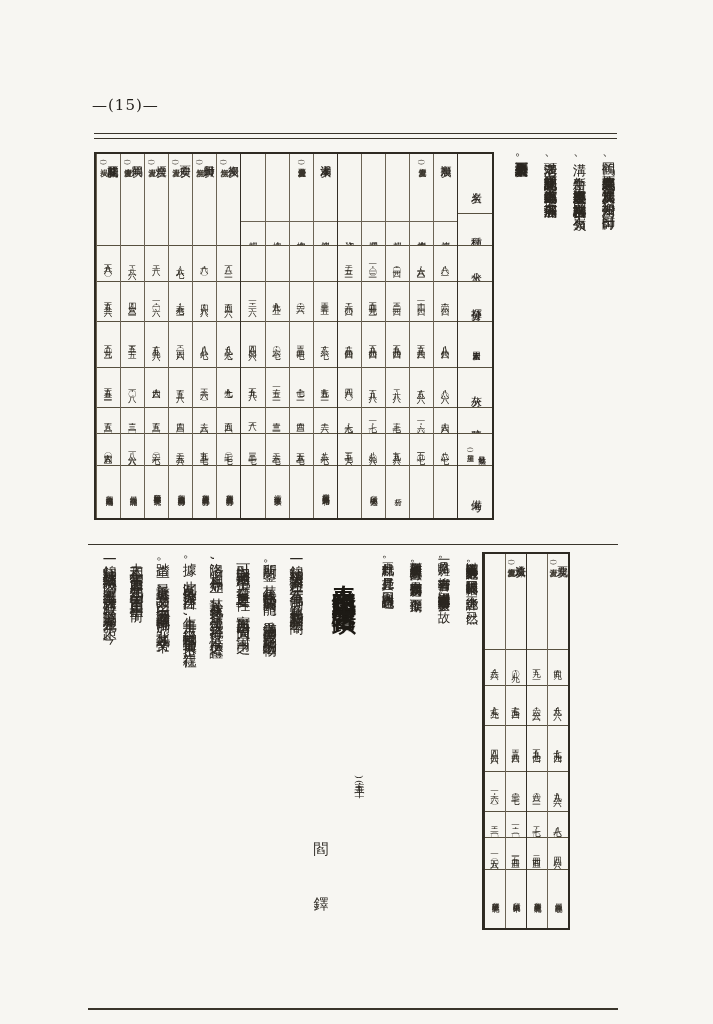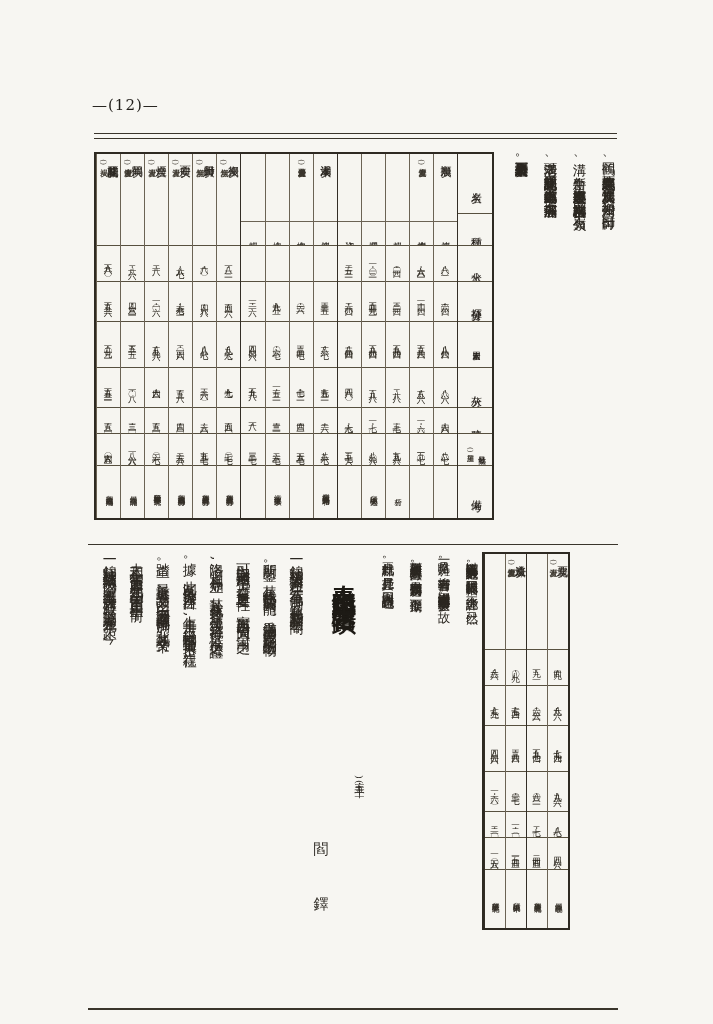--- a/index.html
+++ b/index.html
@@ -56,21 +56,21 @@
   .c-name{flex-direction:column;padding:0;}
   .val{writing-mode:vertical-rl;font-size:8.5px;letter-spacing:-1.5px;color:#262219;}
   .rem{writing-mode:vertical-rl;font-size:7.5px;letter-spacing:-0.5px;color:#332e26;
        line-height:1.15;max-height:100%;}
 </style>
 </head>
 <body>
 
 <div class="page scan">
 
-  <div class="pageno">—(12)—</div>
+  <div class="pageno">—(15)—</div>
   <div class="hr" style="left:94px;top:133px;width:523px;"></div>
   <div class="hr2" style="left:94px;top:138px;width:523px;"></div>
 
   <div class="tblock intro">
       <div class="vline">鶴岡、北票等礦之炭均屬之。其次爲無烟炭。如復州灣、田師付</div>
       <div class="vline">溝、牛新台、小市等礦之炭皆屬之。褐炭則吉林永吉縣、火石嶺</div>
       <div class="vline">老頭溝、黑龍江之札蘭諾爾、鐵鎬山等處亦有之。茲採滿洲著名</div>
       <div class="vline">石炭之工業分析表列擧於下。</div>
     </div>
 

